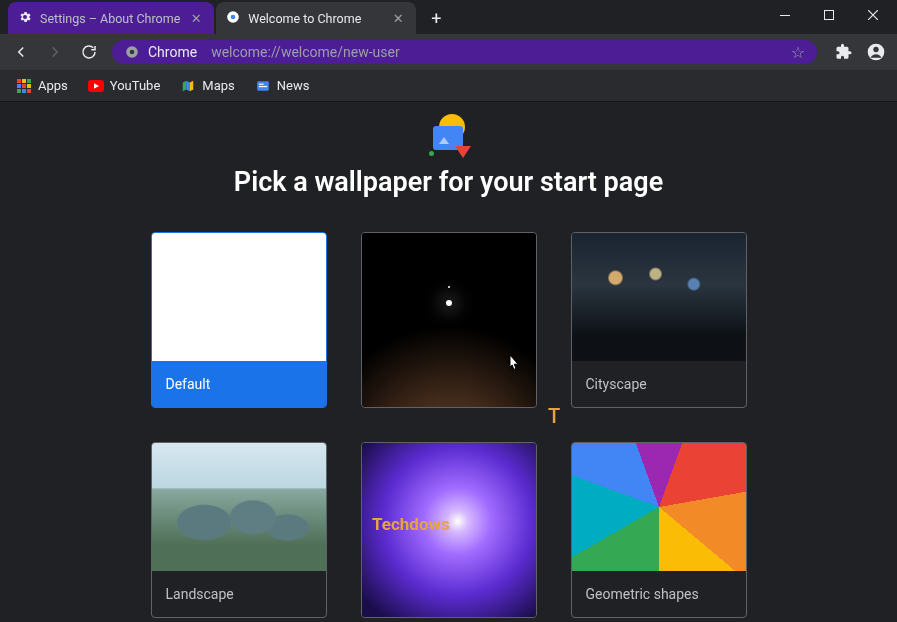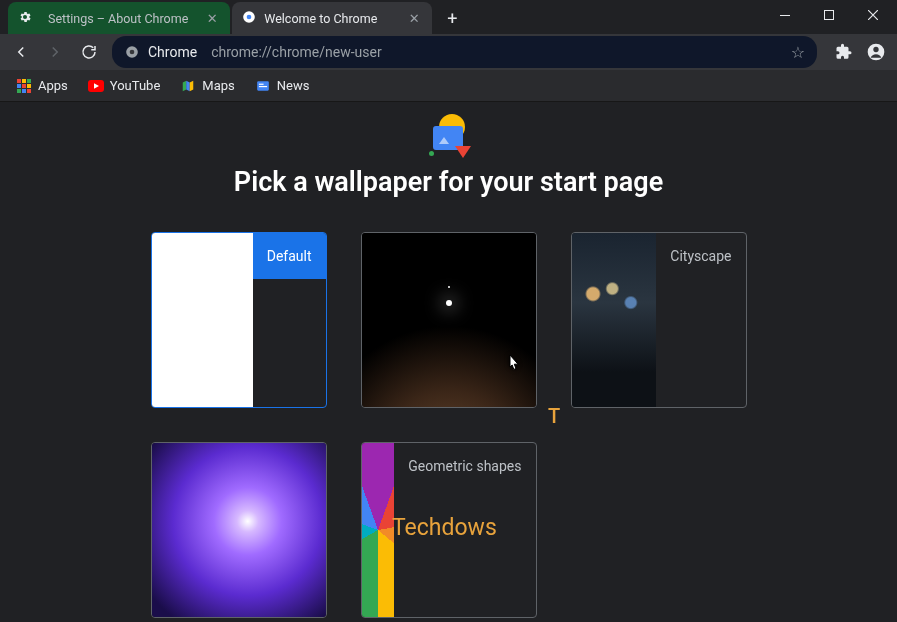--- a/index.html
+++ b/index.html
@@ -34,21 +34,21 @@
     padding: 0 10px;
     border-radius: 8px 8px 0 0;
     font-size: 12.5px;
     color: #bdc1c6;
     gap: 8px;
     min-width: 200px;
     max-width: 240px;
     position: relative;
     cursor: pointer;
   }
-  .tab.inactive { background: #14532d; margin-right: 2px; gap: 16px; }
+  .tab.inactive { background: #4c1d95; margin-right: 2px; }
   .tab.active   { background: #35363a; color: #e8eaed; }
   .tab .tab-title { flex: 1; white-space: nowrap; overflow: hidden; text-overflow: ellipsis; }
   .tab .tab-close {
     width: 16px; height: 16px; border-radius: 50%;
     display: flex; align-items: center; justify-content: center;
     color: #9aa0a6; font-size: 13px;
   }
   .newtab-btn {
     width: 28px; height: 28px; margin-left: 6px; margin-bottom: 2px;
     border-radius: 50%;
@@ -73,22 +73,22 @@
     gap: 4px;
   }
   .tbtn {
     width: 30px; height: 30px; border-radius: 50%;
     display: flex; align-items: center; justify-content: center;
     color: #e8eaed; cursor: pointer;
   }
   .tbtn.disabled { color: #5f6368; cursor: default; }
   .omnibox {
     flex: 1;
-    height: 32px;
-    background: #0f172a;
+    height: 24px;
+    background: #4c1d95;
     border-radius: 14px;
     display: flex;
     align-items: center;
     padding: 4px 12px;
     gap: 8px;
     font-size: 14px;
     color: #9aa0a6;
     margin: 0 4px;
   }
   .omnibox .site-icon { width:16px; height:16px; display:flex; align-items:center; justify-content:center; }
@@ -176,21 +176,21 @@
     grid-auto-rows: 176px;
     gap: 34px;
     justify-content: center;
     position: relative;
   }
   .card {
     border: 1px solid #5f6368;
     border-radius: 4px;
     overflow: hidden;
     display: flex;
-    flex-direction: row;
+    flex-direction: column;
     cursor: pointer;
     background: #202124;
   }
   .card .thumb { flex: 1; position: relative; overflow:hidden; }
   .card .label {
     height: 46px;
     display: flex; align-items: center;
     padding: 0 14px;
     font-size: 14px;
     color: #bdc1c6;
@@ -237,22 +237,22 @@
         #34a853 160deg 220deg, #00acc1 220deg 270deg, #4285f4 270deg 320deg,
         #9c27b0 320deg 360deg);
   }
 
   
   .wm-t {
     position:absolute; color:#e8a33c; font-size:20px; font-weight:500;
     left: 548px; top: 302px;
   }
   .wm-techdows {
-    position:absolute; color:#e8a33c; font-size:23px; font-weight:400;
-    left: 392px; top: 412px;
+    position:absolute; color:#e8a33c; font-size:17px; font-weight:700;
+    left: 372px; top: 412px;
   }
 
   
   .pointer-cursor {
     position:absolute; left:504px; top:252px; pointer-events:none;
     font-size:18px; color:#fff;
   }
   .pointer-cursor svg{filter:drop-shadow(0 0 2px #000);}
 </style>
 </head>
@@ -317,21 +317,21 @@
       </svg>
   </div>
   <div class="omnibox">
     <span class="site-icon">
       <svg width="14" height="14" viewBox="0 0 24 24">
           <circle cx="12" cy="12" r="10" fill="#9aa0a6"></circle>
           <circle cx="12" cy="12" r="4" fill="#35363a"></circle>
         </svg>
     </span>
     <span class="url-label">Chrome</span>
-    <span class="url-path">chrome://chrome/new-user</span>
+    <span class="url-path">welcome://welcome/new-user</span>
     <span class="star">☆</span>
   </div>
   <div class="right-icons">
     <div class="tbtn">
       <svg width="18" height="18" viewBox="0 0 24 24" fill="#e8eaed">
           <path d="M20 11h-2V7a2 2 0 0 0-2-2h-4V3a2 2 0 1 0-4 0v2H4a2 2 0 0 0-2 2v4h2a2 2 0 1 1 0 4H2v4a2 2 0 0 0 2 2h4v-2a2 2 0 1 1 4 0v2h4a2 2 0 0 0 2-2v-4h2a2 2 0 1 0 0-4z"></path>
         </svg>
     </div>
     <div class="tbtn">
       <svg width="20" height="20" viewBox="0 0 24 24" fill="#e8eaed">
@@ -406,20 +406,24 @@
       <div class="label">Default</div>
     </div>
     <div class="card">
       <div class="thumb earth"></div>
     </div>
     <div class="card">
       <div class="thumb city"></div>
       <div class="label">Cityscape</div>
     </div>
     <div class="card">
+      <div class="thumb landscape"></div>
+      <div class="label">Landscape</div>
+    </div>
+    <div class="card">
       <div class="thumb art"></div>
     </div>
     <div class="card">
       <div class="thumb geo"></div>
       <div class="label">Geometric shapes</div>
     </div>
   </div>
 
   <div class="wm-t">T</div>
   <div class="wm-techdows">Techdows</div>

